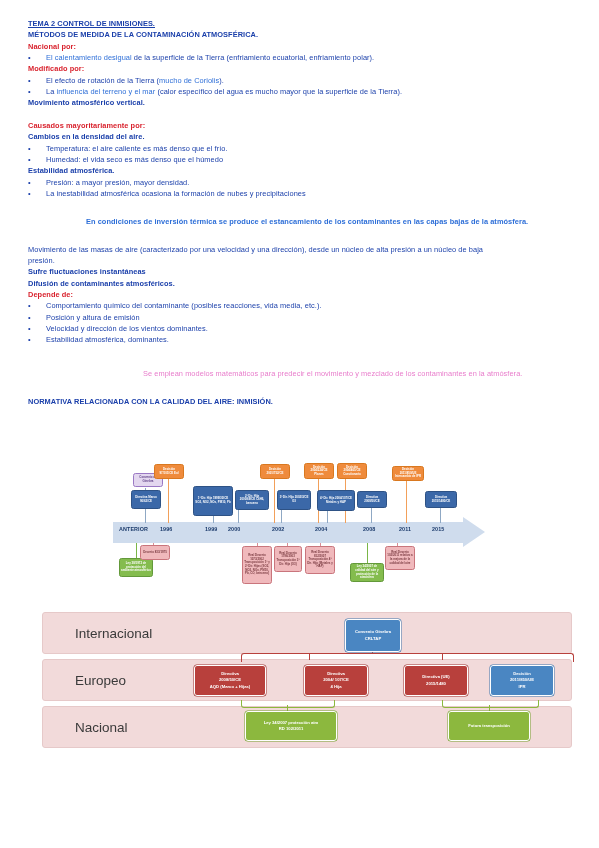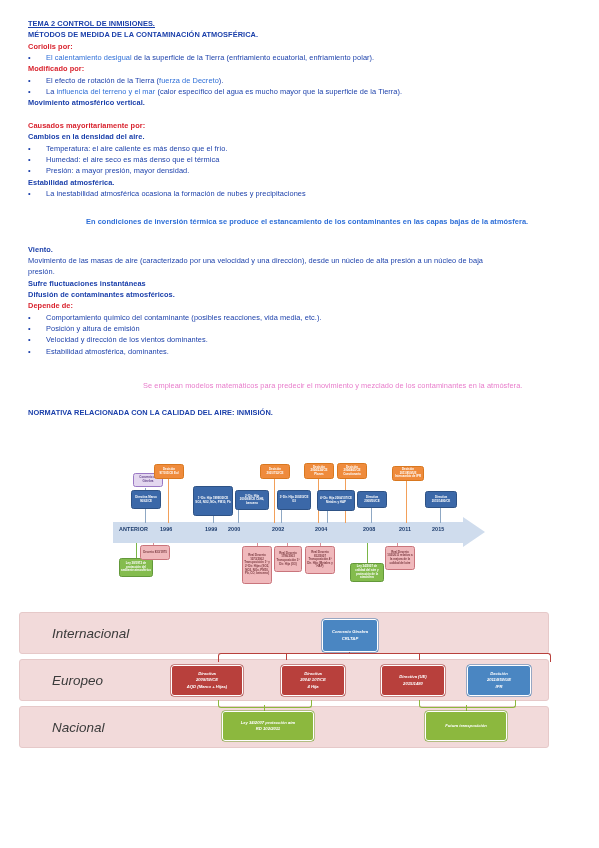--- a/index.html
+++ b/index.html
@@ -55,21 +55,21 @@
     display:flex;align-items:center;justify-content:center;
     padding:1px;box-sizing:border-box;overflow:hidden;font-weight:700;
   }
   .tbox.blue{background:#3b68a8;border:.4px solid #2e5285;}
   .tbox.orange{background:#ef8b3c;border:.4px solid #d9781f;}
   .tbox.pinkb{background:#f0b9bc;border:.5px solid #c9757c;color:#7a3b41;}
   .tbox.green{background:#84bc4e;border:.5px solid #63993a;}
   .tbox.purple{background:#e3d7ef;border:.6px solid #9a78c4;color:#5d3f86;}
 
   
-  .lv{position:absolute;left:19px;top:612px;width:478px;height:138px;font-style:italic;}
+  .lv{position:absolute;left:42px;top:612px;width:478px;height:138px;}
   .band{
     position:absolute;left:0;width:530px;height:42px;
     background:#f2dada;border:1px solid #e6c9c9;border-radius:3px;
     box-sizing:border-box;
   }
   .band .lbl{
     position:absolute;left:32px;top:50%;transform:translateY(-50%);
     font-size:13.5px;color:#3a3a3a;font-weight:400;
   }
   #band-int{top:0;}
@@ -97,33 +97,33 @@
     <div class="line">
       <span class="u b blue">TEMA 2 CONTROL DE INMISIONES.</span>
     </div>
 
     <div class="line">
       <span class="b blue">MÉTODOS DE MEDIDA DE LA CONTAMINACIÓN ATMOSFÉRICA.</span>
     </div>
 
 
     <div class="line">
-      <span class="b red">Coriolis por:</span>
+      <span class="b red">Nacional por:</span>
     </div>
 
     <div class="line">
       <span class="bullet">•</span><span class="lblue">El calentamiento desigual</span><span class="blue"> de la superficie de la Tierra (enfriamiento ecuatorial, enfriamiento polar).</span>
     </div>
 
     <div class="line">
       <span class="b red">Modificado por:</span>
     </div>
 
     <div class="line">
-      <span class="bullet">•</span><span class="blue">El efecto de rotación de la Tierra (</span><span class="lblue">fuerza de Decreto</span><span class="blue">).</span>
+      <span class="bullet">•</span><span class="blue">El efecto de rotación de la Tierra (</span><span class="lblue">mucho de Coriolis</span><span class="blue">).</span>
     </div>
 
     <div class="line">
       <span class="bullet">•</span><span class="blue">La </span><span class="lblue">influencia del terreno y el mar</span><span class="blue"> (calor específico del agua es mucho mayor que la superficie de la Tierra).</span>
     </div>
 
     <div class="line">
       <span class="b blue">Movimiento atmosférico vertical.</span>
     </div>
 
@@ -134,47 +134,44 @@
     </div>
 
     <div class="line">
       <span class="b blue">Cambios en la densidad del aire.</span>
     </div>
 
     <div class="line">
       <span class="bullet">•</span><span class="blue">Temperatura: el aire caliente es más denso que el frío.</span>
     </div>
     <div class="line">
-      <span class="bullet">•</span><span class="blue">Humedad: el aire seco es más denso que el térmica</span>
-    </div>
+      <span class="bullet">•</span><span class="blue">Humedad: el vida seco es más denso que el húmedo</span>
+    </div>
+    <div class="line">
+      <span class="b blue">Estabilidad atmosférica.</span>
+    </div>
+
     <div class="line">
       <span class="bullet">•</span><span class="blue">Presión: a mayor presión, mayor densidad.</span>
-    </div>
-
-    <div class="line">
-      <span class="b blue">Estabilidad atmosférica.</span>
     </div>
 
     <div class="line">
       <span class="bullet">•</span><span class="blue">La inestabilidad atmosférica ocasiona la formación de nubes y precipitaciones</span>
     </div>
 
     <div class="gap"></div>
     <div class="small-gap"></div>
 
     <div class="line center-ind">
       <span class="b lblue">En condiciones de inversión térmica se produce el estancamiento de los contaminantes en las capas bajas de la atmósfera.</span>
     </div>
 
     <div class="gap"></div>
     <div class="small-gap"></div>
 
-    <div class="line">
-      <span class="b blue">Viento.</span>
-    </div>
     <div class="line">
       <span class="blue">Movimiento de las masas de aire (caracterizado por una velocidad y una dirección), desde un núcleo de alta presión a un núcleo de baja</span>
     </div>
     <div class="line">
       <span class="blue">presión.</span>
     </div>
     <div class="line">
       <span class="b blue">Sufre fluctuaciones instantáneas</span>
     </div>
     <div class="line">

